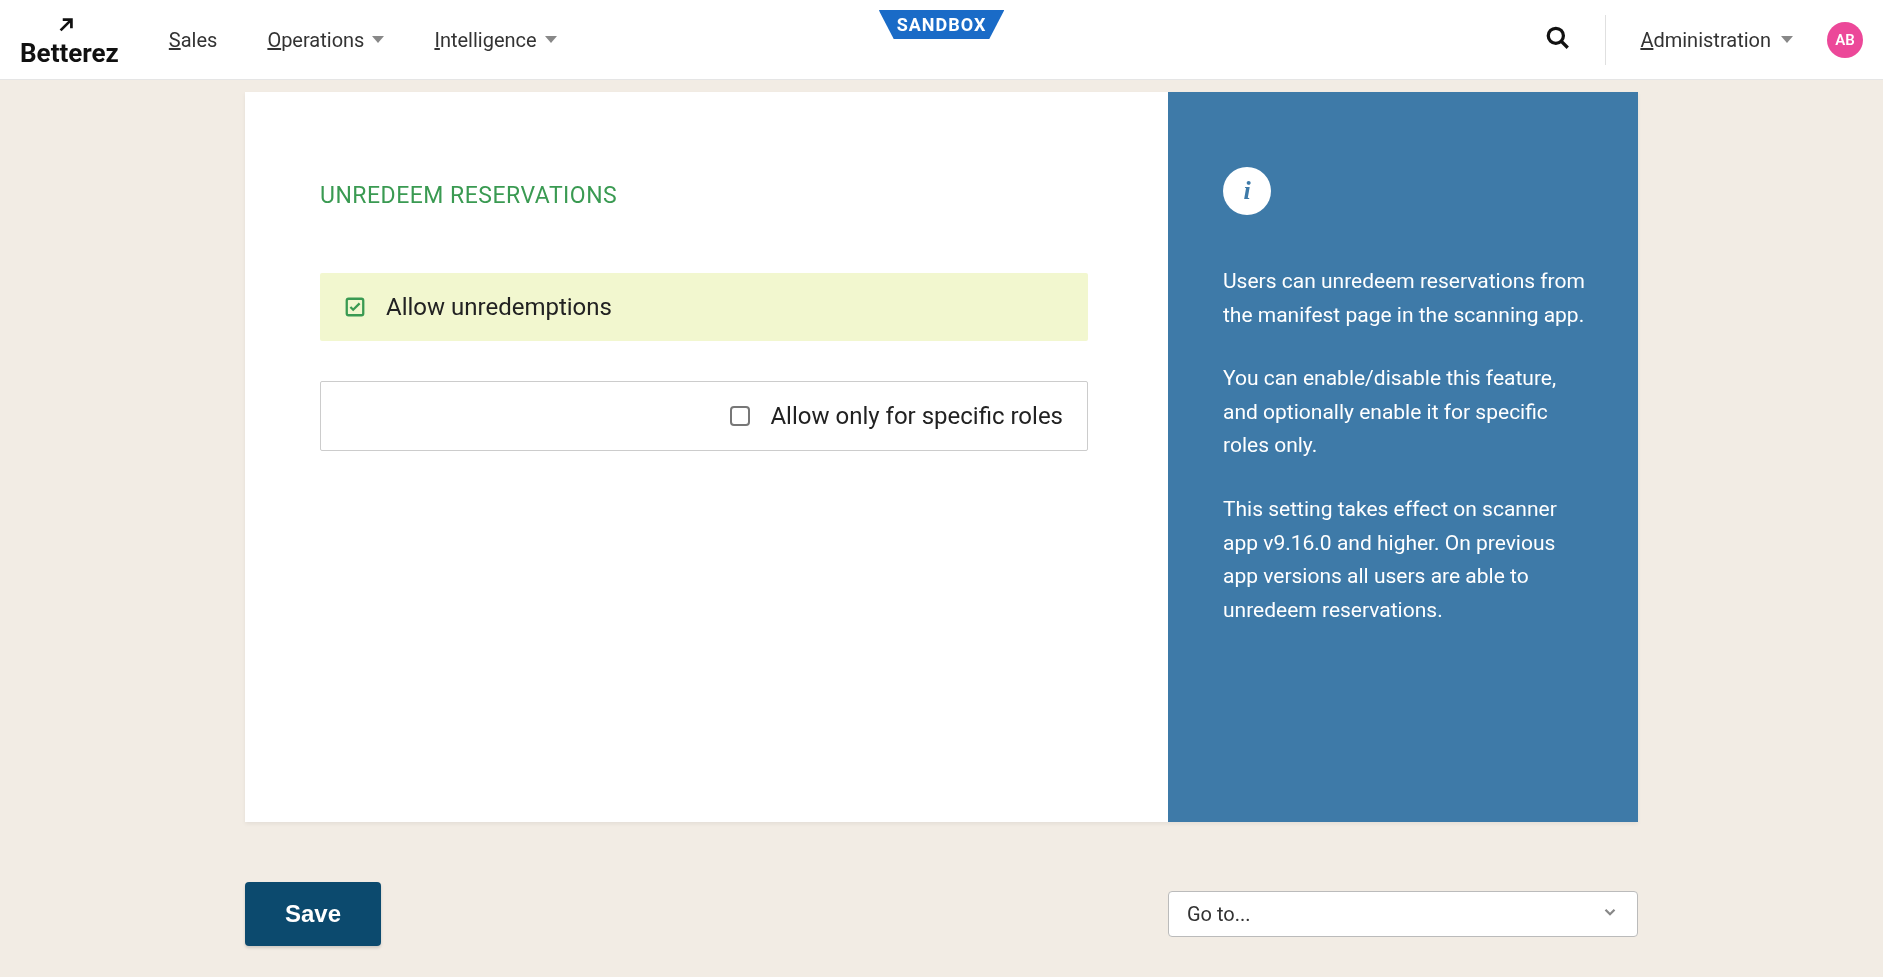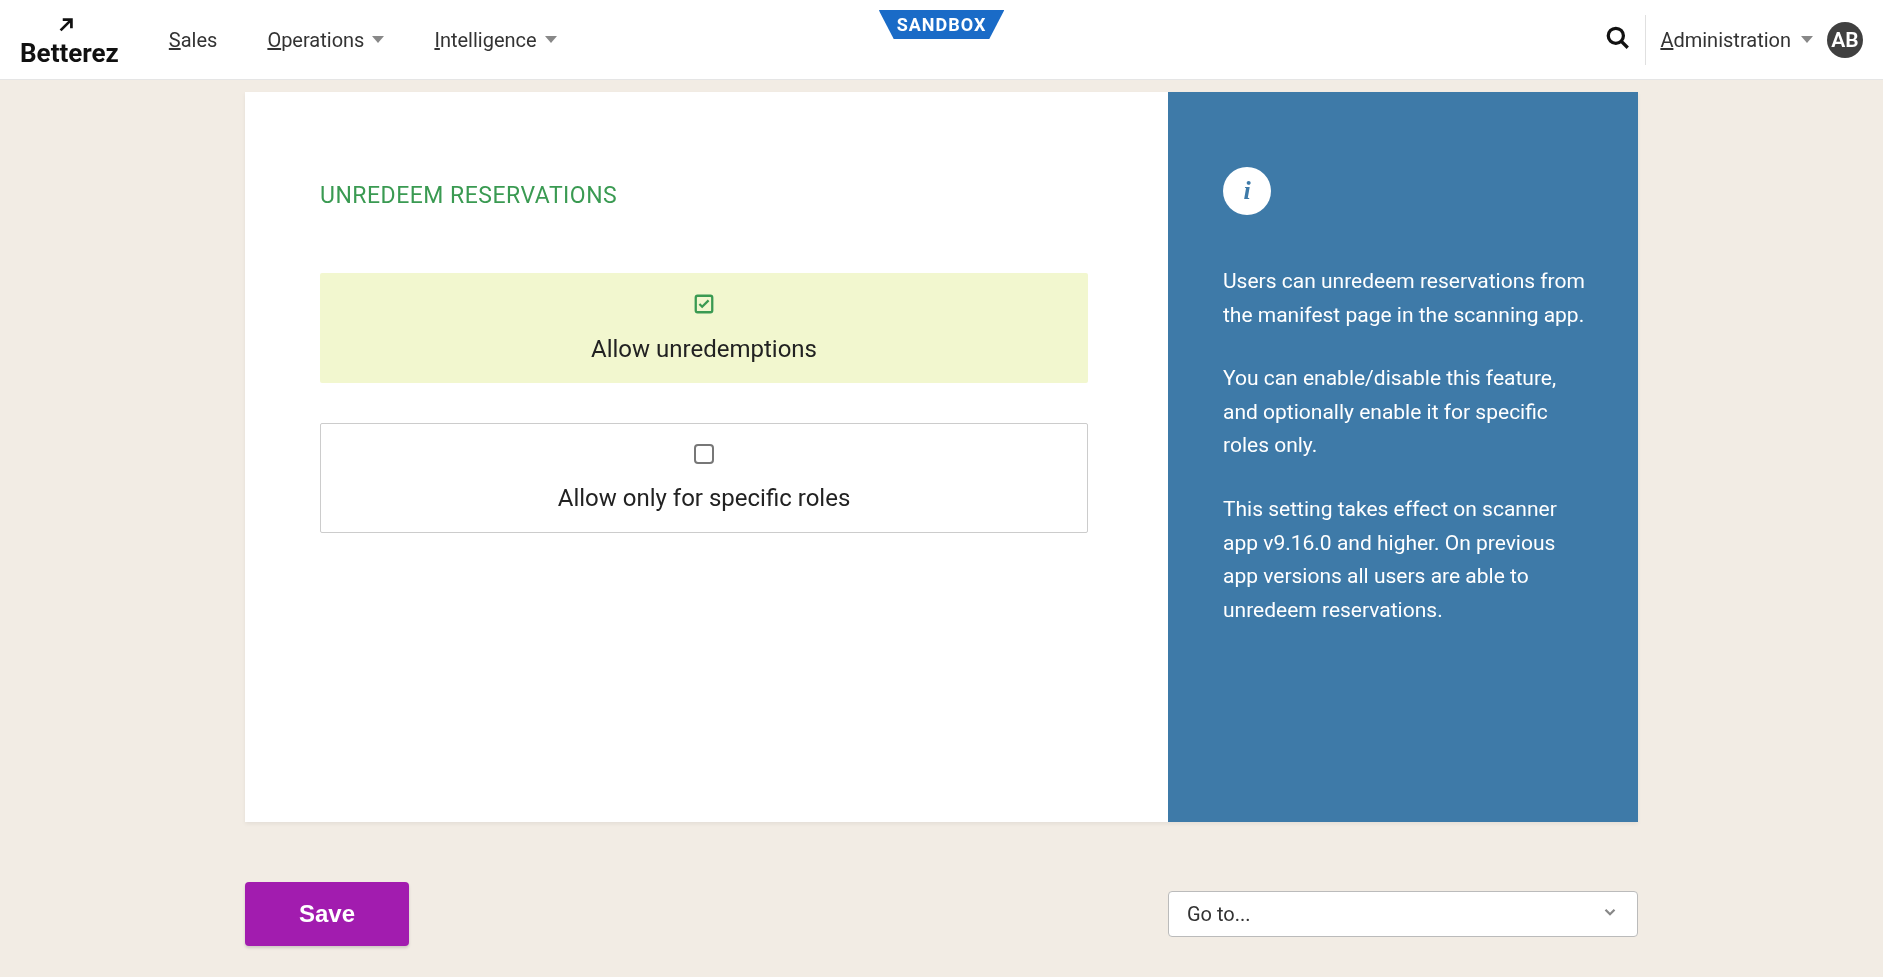--- a/index.html
+++ b/index.html
@@ -58,44 +58,44 @@
       font-weight: 700;
       font-size: 18px;
       letter-spacing: 1px;
       padding: 4px 18px 4px 18px;
       clip-path: polygon(0 0, 100% 0, 88% 100%, 12% 100%);
     }
     .topbar-right {
       margin-left: auto;
       display: flex;
       align-items: center;
-      gap: 14px;
+      gap: 34px;
     }
     .search-icon svg { width: 26px; height: 26px; }
     .divider-v {
       width: 1px; height: 50px; background: #e0e0e0;
     }
     .admin-item {
       font-size: 20px;
       color: #333;
       cursor: pointer;
       display: flex;
       align-items: center;
       gap: 10px;
     }
     .admin-item .ul { text-decoration: underline; }
     .avatar {
       width: 36px; height: 36px;
       border-radius: 50%;
-      background: #404040;
+      background: #ec4899;
       color: #fff;
       display: flex;
       align-items: center;
       justify-content: center;
-      font-size: 21px;
+      font-size: 15px;
       font-weight: 600;
     }
     .content-wrap {
       padding: 0;
     }
     .panel {
       background: #fff;
       margin: 12px 245px 0 245px;
       display: flex;
       min-height: 730px;
@@ -114,21 +114,20 @@
     }
     .option-row {
       display: flex;
       align-items: center;
       gap: 20px;
       padding: 20px 24px;
       font-size: 24px;
       color: #222;
       margin-bottom: 40px;
       border-radius: 2px;
-      flex-direction: column;
     }
     .option-row.checked {
       background: #f2f7cf;
     }
     .option-row.bordered {
       border: 1px solid #ccc;
       background: #fff;
       justify-content: flex-end;
     }
     .check-icon {
@@ -169,27 +168,27 @@
       line-height: 1.6;
       margin-bottom: 30px;
     }
     .footer-row {
       margin: 60px 245px 0 245px;
       display: flex;
       align-items: center;
       justify-content: space-between;
     }
     .save-btn {
-      background: #a21caf;
+      background: #0c4a6e;
       color: #fff;
       border: none;
       border-radius: 4px;
       font-size: 24px;
       font-weight: 600;
-      padding: 18px 54px;
+      padding: 18px 40px;
       cursor: pointer;
       box-shadow: 0 2px 3px rgba(0,0,0,0.15);
     }
     .goto-select {
       width: 470px;
       height: 46px;
       border: 1px solid #bbb;
       border-radius: 4px;
       background: #fff;
       display: flex;

